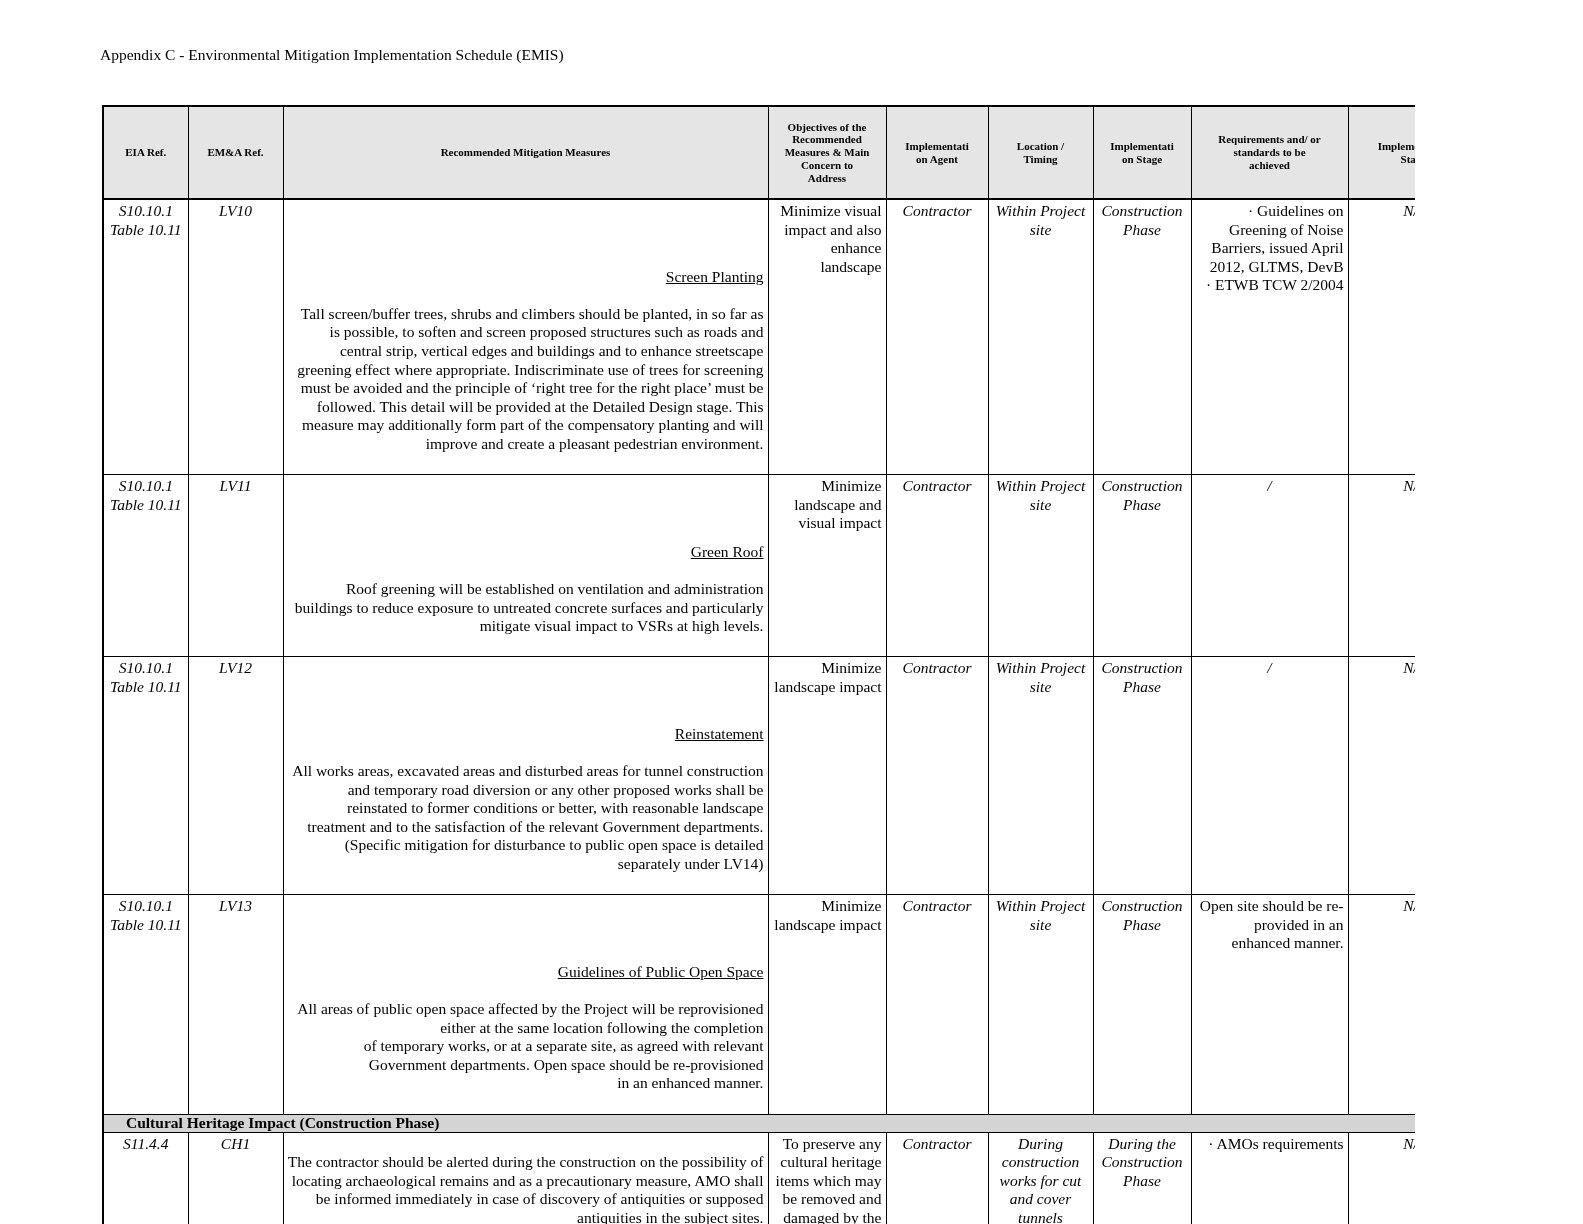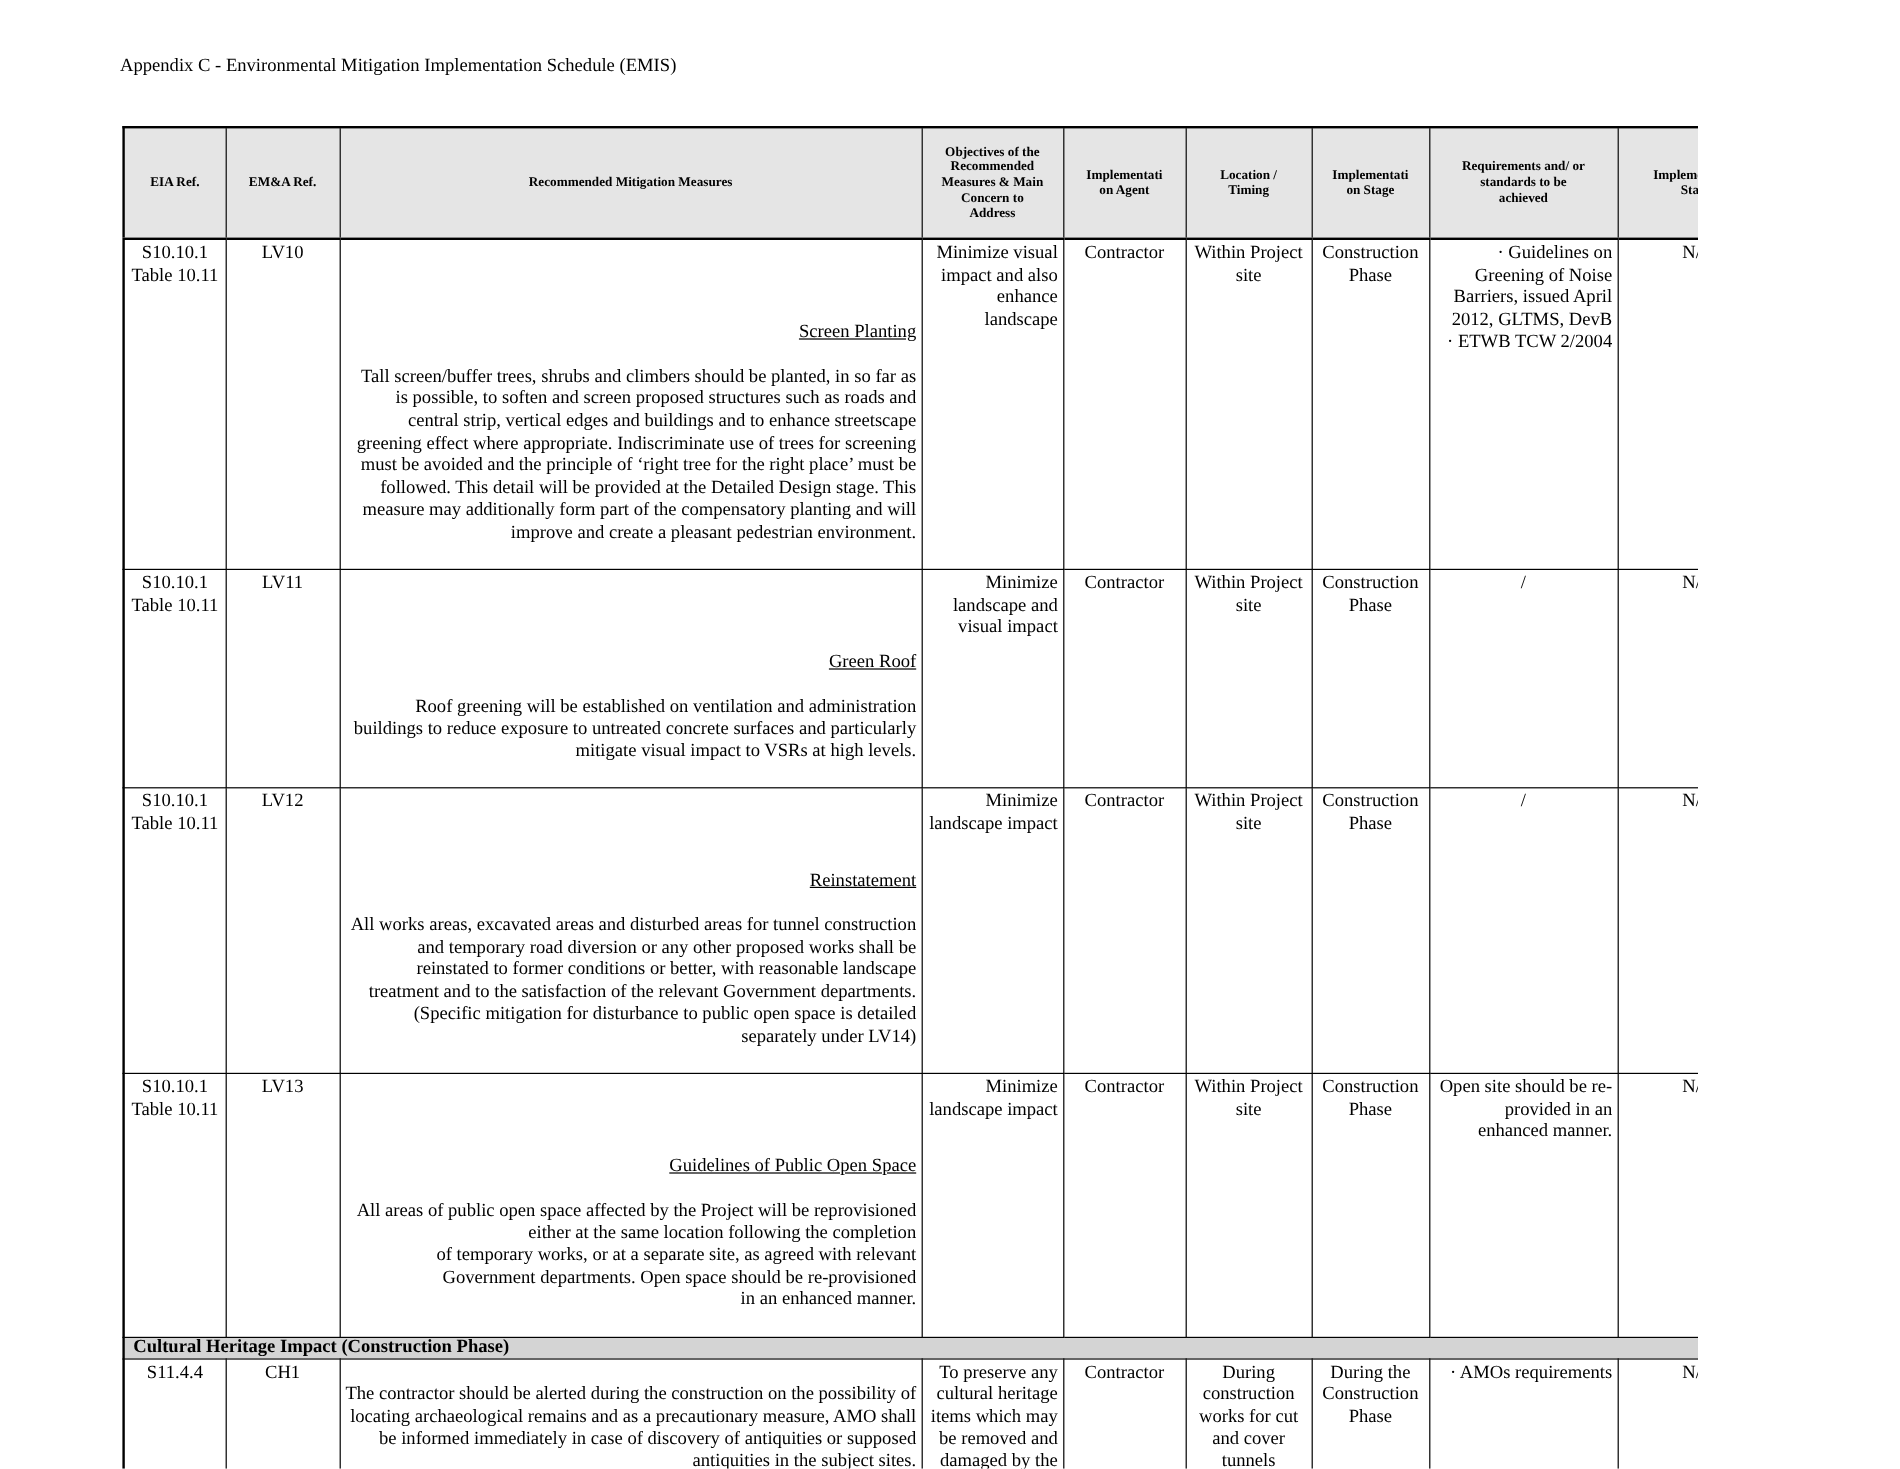--- a/index.html
+++ b/index.html
@@ -45,36 +45,36 @@
     font-weight: bold;
     text-align: center;
     vertical-align: middle;
     font-size: 11px;
     line-height: 1.16;
     border-bottom: 2px solid #000000;
   }
   table.emis tbody td {
     vertical-align: top;
   }
-  .ac { text-align: center; }
+  .ac { text-align: center; font-style: italic; }
   .al { text-align: right; }
   .measure-title {
     display: block;
     text-decoration: underline;
     margin-top: 47px;
   }
   .measure-body {
     display: block;
     white-space: pre-line;
   }
   tr.section-row td {
     background: #d4d4d4;
     font-weight: bold;
     text-align: left;
-    padding: 0 7px;
+    padding: 0 22px;
     line-height: 1.05;
   }
   .footer-pageno {
     position: absolute;
     left: 84px;
     width: 1380px;
     top: 1148px;
     text-align: right;
     font-size: 15px;
   }

